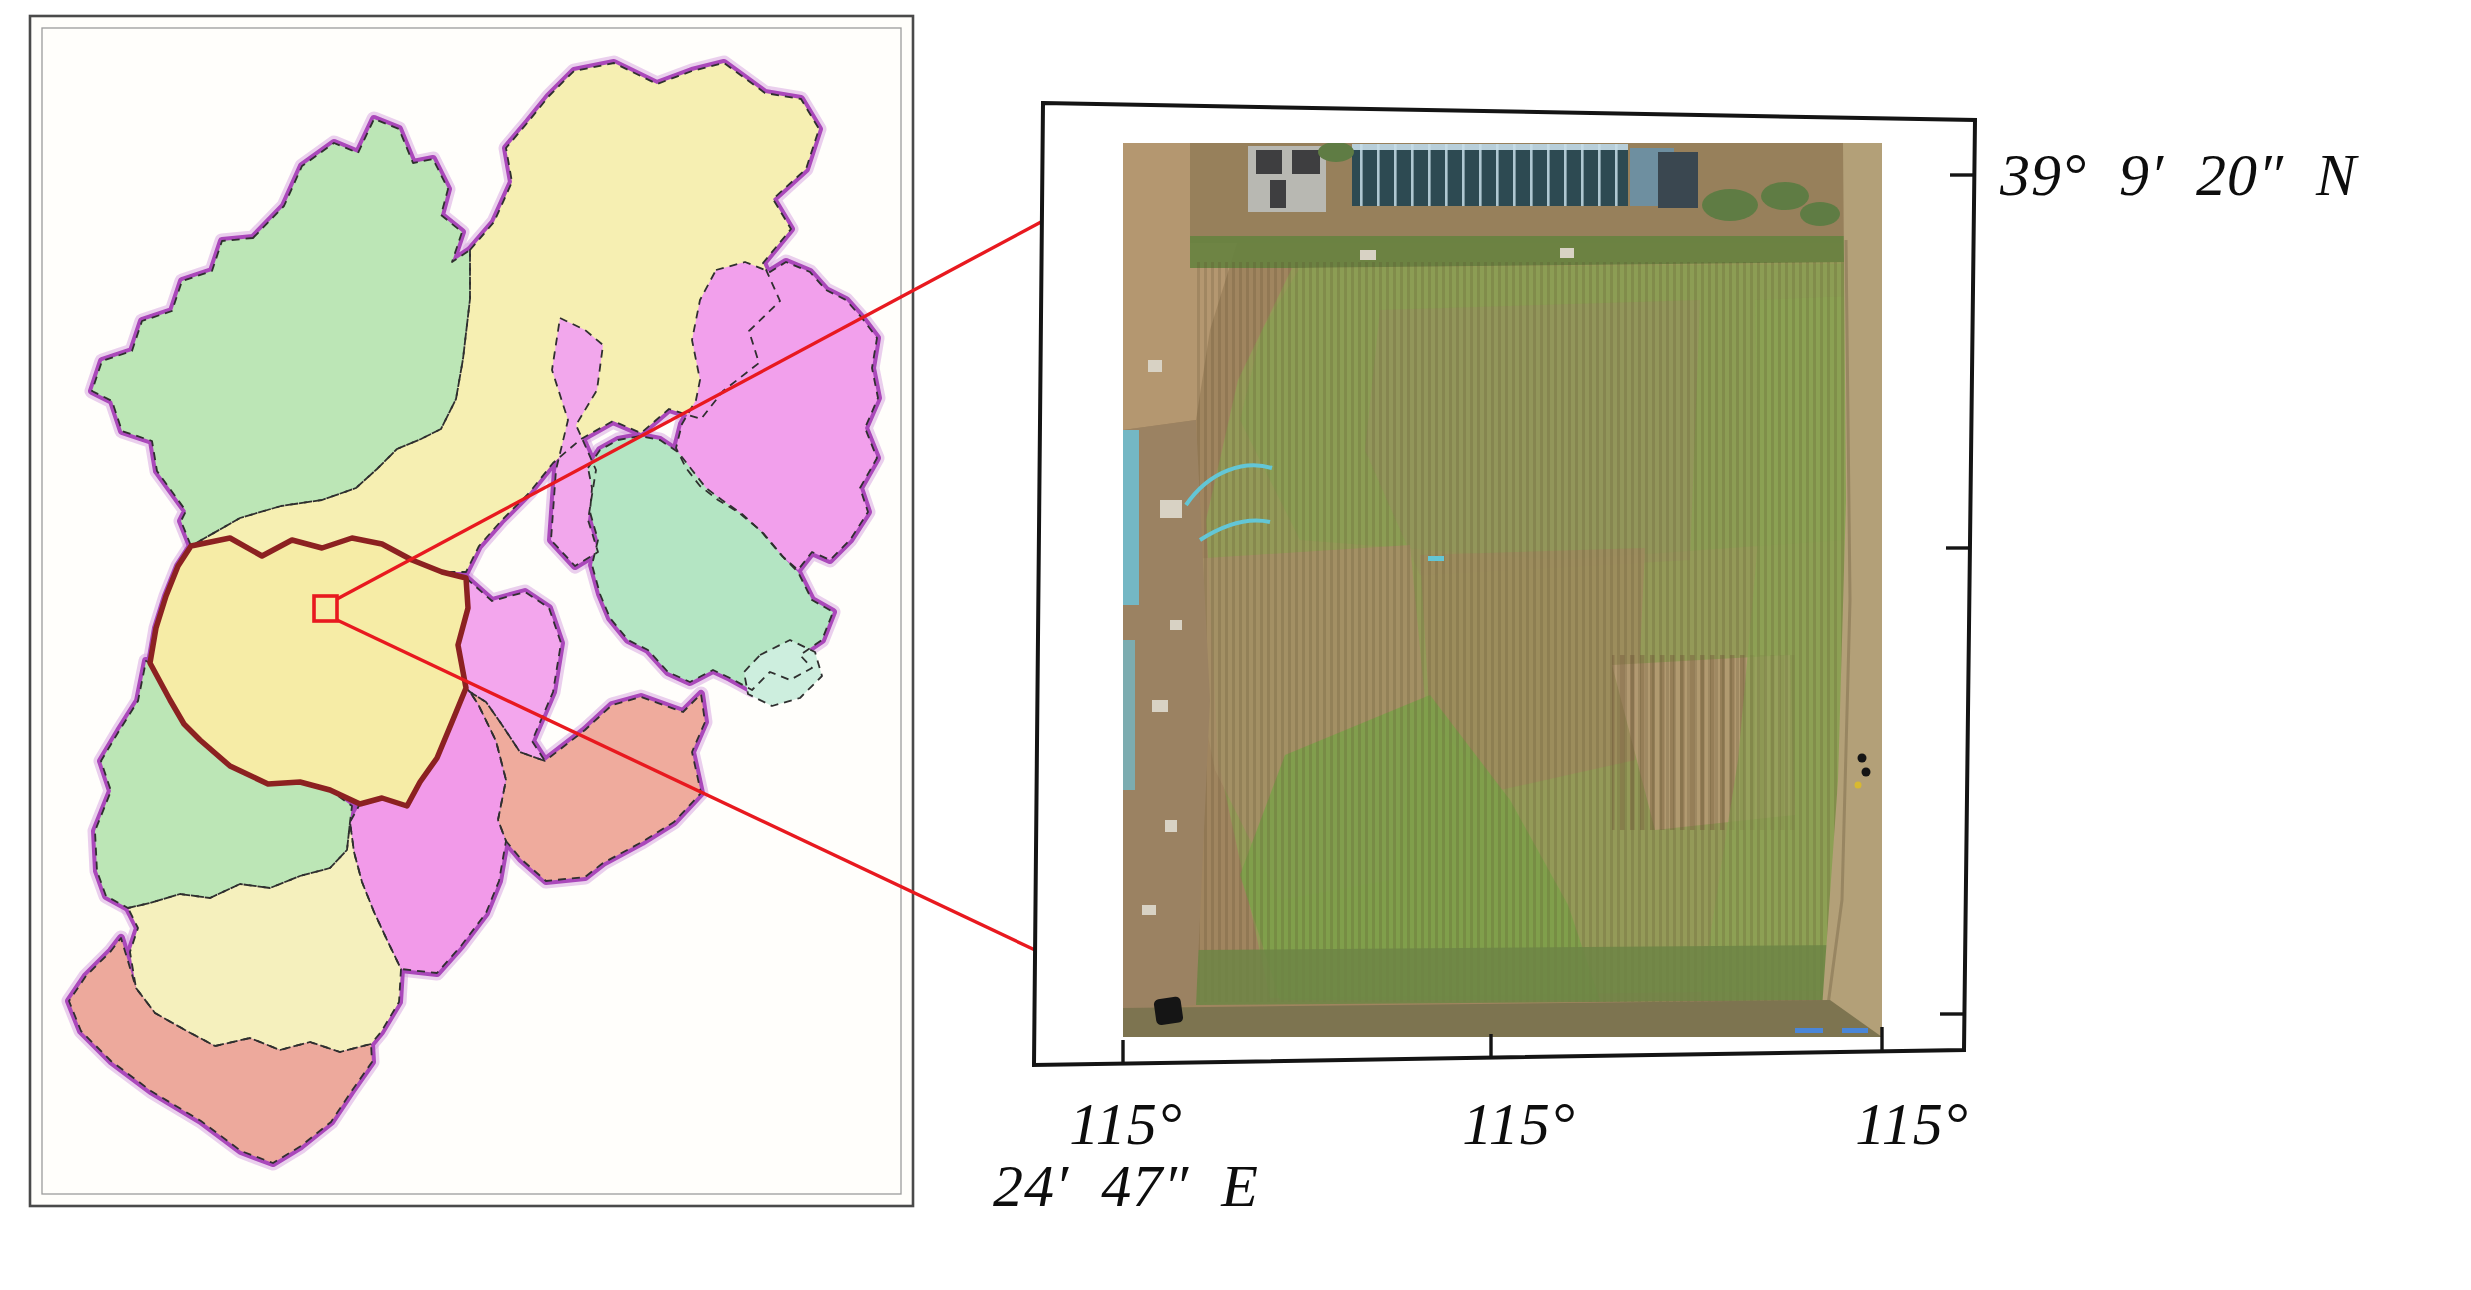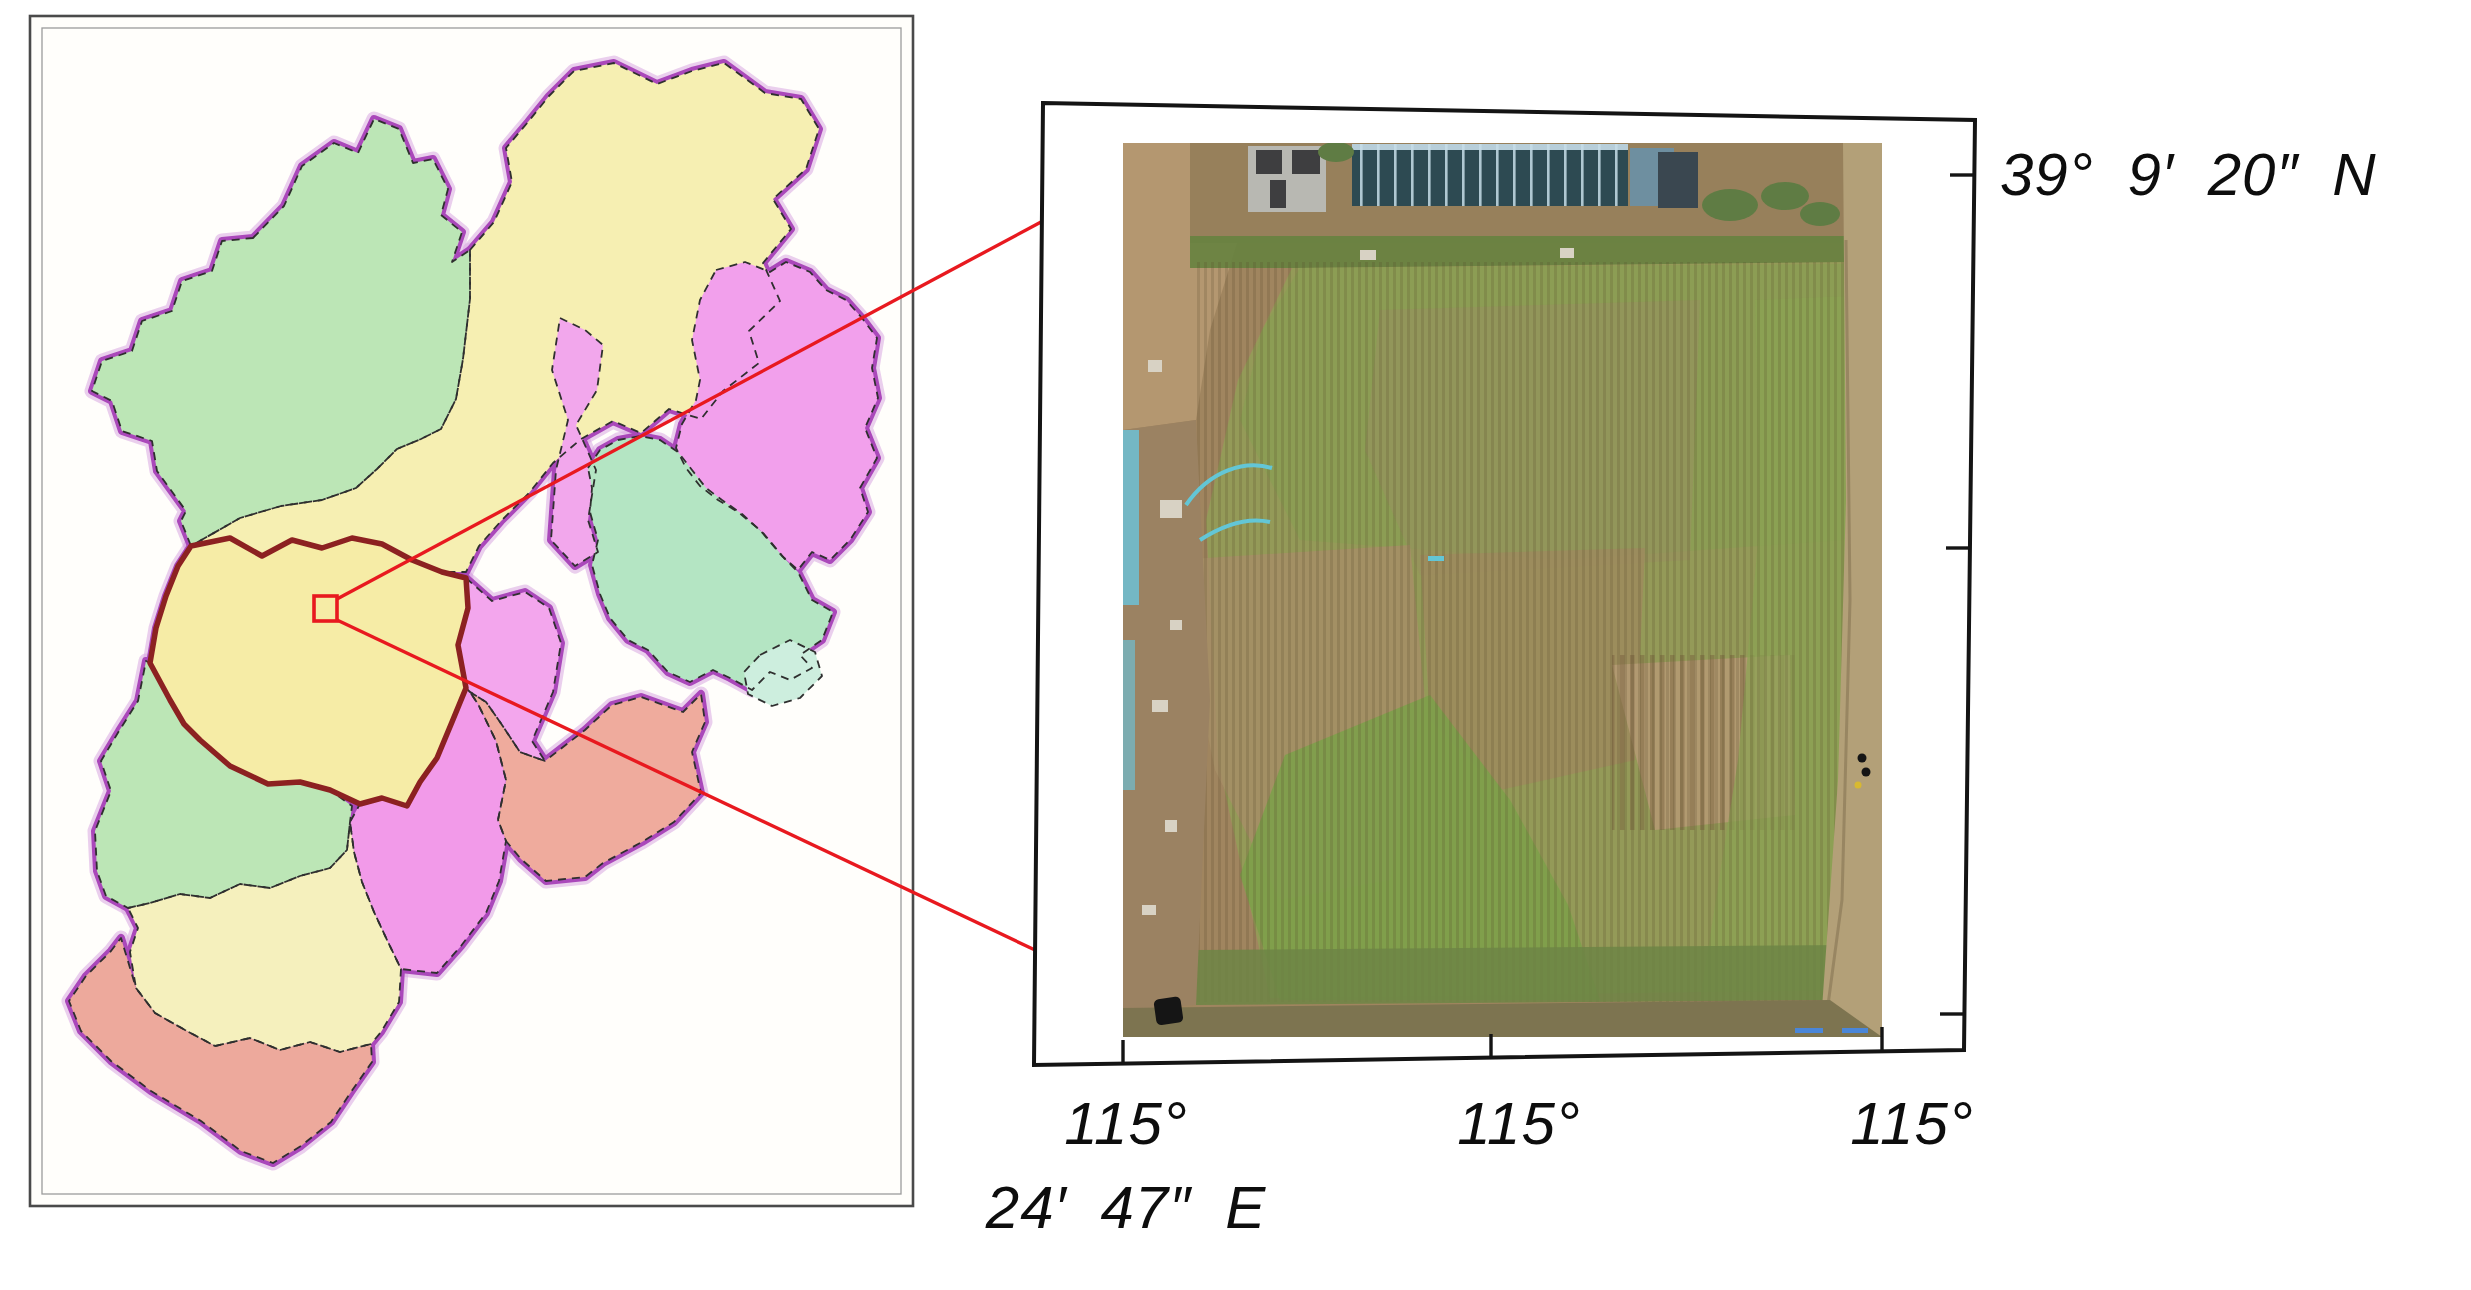--- a/index.html
+++ b/index.html
@@ -1,36 +1,36 @@
 <!DOCTYPE html>
 <html><head>
 <meta charset="utf-8">
 <style>
   html,body{margin:0;padding:0;background:#ffffff;}
   #stage{position:relative;width:2471px;height:1290px;background:#ffffff;overflow:hidden;
-         font-family:Liberation Sans, sans-serif;}
+         font-family:Liberation Serif, serif;}
   #fig-svg{position:absolute;left:0;top:0;width:2471px;height:1290px;}
 
   
   .purple-halo use{fill:none;stroke-width:15;stroke-linejoin:round;stroke-linecap:round;opacity:.55;}
   .purple-line use{fill:none;stroke-width:8;stroke-linejoin:round;stroke-linecap:round;}
   .region-fills use{stroke:none;}
   .region-dash use{fill:none;stroke-width:1.8;stroke-dasharray:8 6;stroke-linejoin:round;}
   .hl-border{fill:none;stroke-width:5.5;stroke-linejoin:round;}
   .red-line{fill:none;stroke-width:3.4;}
   .marker-square{fill:none;stroke-width:3.6;}
   .frame-quad{fill:#ffffff;stroke-width:4;}
   .tick{stroke-width:3.4;stroke-linecap:butt;}
 
   
   .coord{position:absolute;font-style:italic;color:#0d0d0d;font-size:60px;line-height:62px;
          letter-spacing:1px;word-spacing:16px;white-space:nowrap;}
   .lat-label{left:2000px;width:470px;text-align:left;}
   .lon-label{width:460px;text-align:center;}
-  .lon-line2{margin-top:22px;}
+  .lon-line2{}
 </style>
 </head>
 <body>
 
 <div id="stage">
 
 <svg id="fig-svg" viewBox="0 0 2471 1290">
   <defs>
 
     <path id="r-nw" d="M253,238 L284,206 302,166 334,143 358,153 374,119 399,129 413,163 433,159 448,189 441,215 462,232 452,262 470,250 470,299 463,359 456,399 441,429 421,439 397,449 377,469 356,488 322,500 281,506 240,518 191,546 181,521 186,511 157,471 152,441 122,431 112,401 92,391 102,361 132,351 142,321 172,311 182,281 212,271 222,241 Z"></path>

